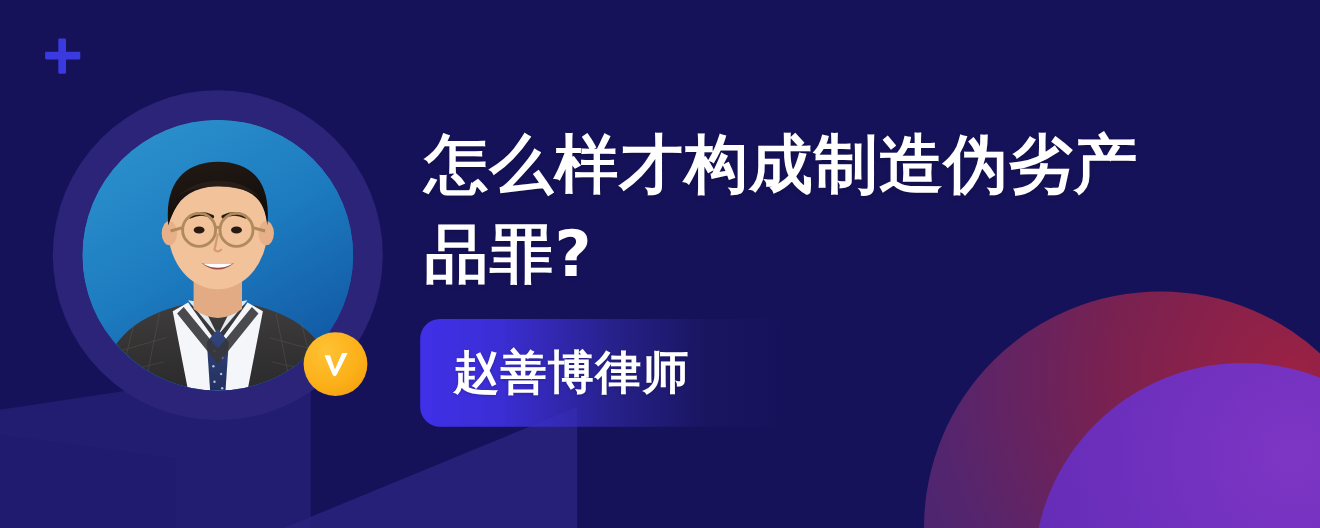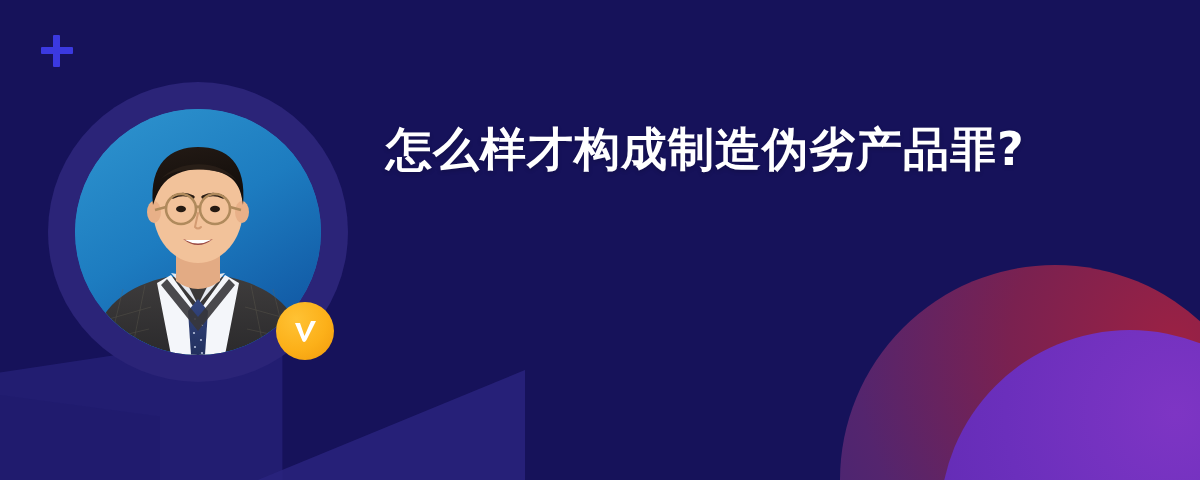--- a/index.html
+++ b/index.html
@@ -103,21 +103,21 @@
   .verified-badge svg { width:34px; height:34px; display:block; }
 
   
   .content {
     position:absolute;
     left:386px; top:108px;
     width:700px;
   }
   .headline {
     color:#ffffff;
-    font-size:46px;
+    font-size:58px;
     font-weight:bold;
     line-height:82px;
     letter-spacing:1px;
     width:690px;
     text-shadow:0 2px 4px rgba(0,0,0,.18);
   }
 
   .name-button {
     position:absolute;
     left:382px; top:290px;
@@ -255,14 +255,17 @@
       <svg viewBox="0 0 34 34" xmlns="http://www.w3.org/2000/svg" aria-hidden="true">
         <path d="M7 9 L14.5 27 Q16.5 29.5 18.5 26 L28 7 L23 7 L16.5 22 L12 9 Z" fill="#ffffff"></path>
       </svg>
     </div>
   </div>
 
   <div class="content">
     <h1 class="headline">怎么样才构成制造伪劣产品罪?</h1>
   </div>
 
+  <button class="name-button">
+    <span class="name-button-label">赵善博律师</span>
+  </button>
 
 </div>
 
 </body></html>

